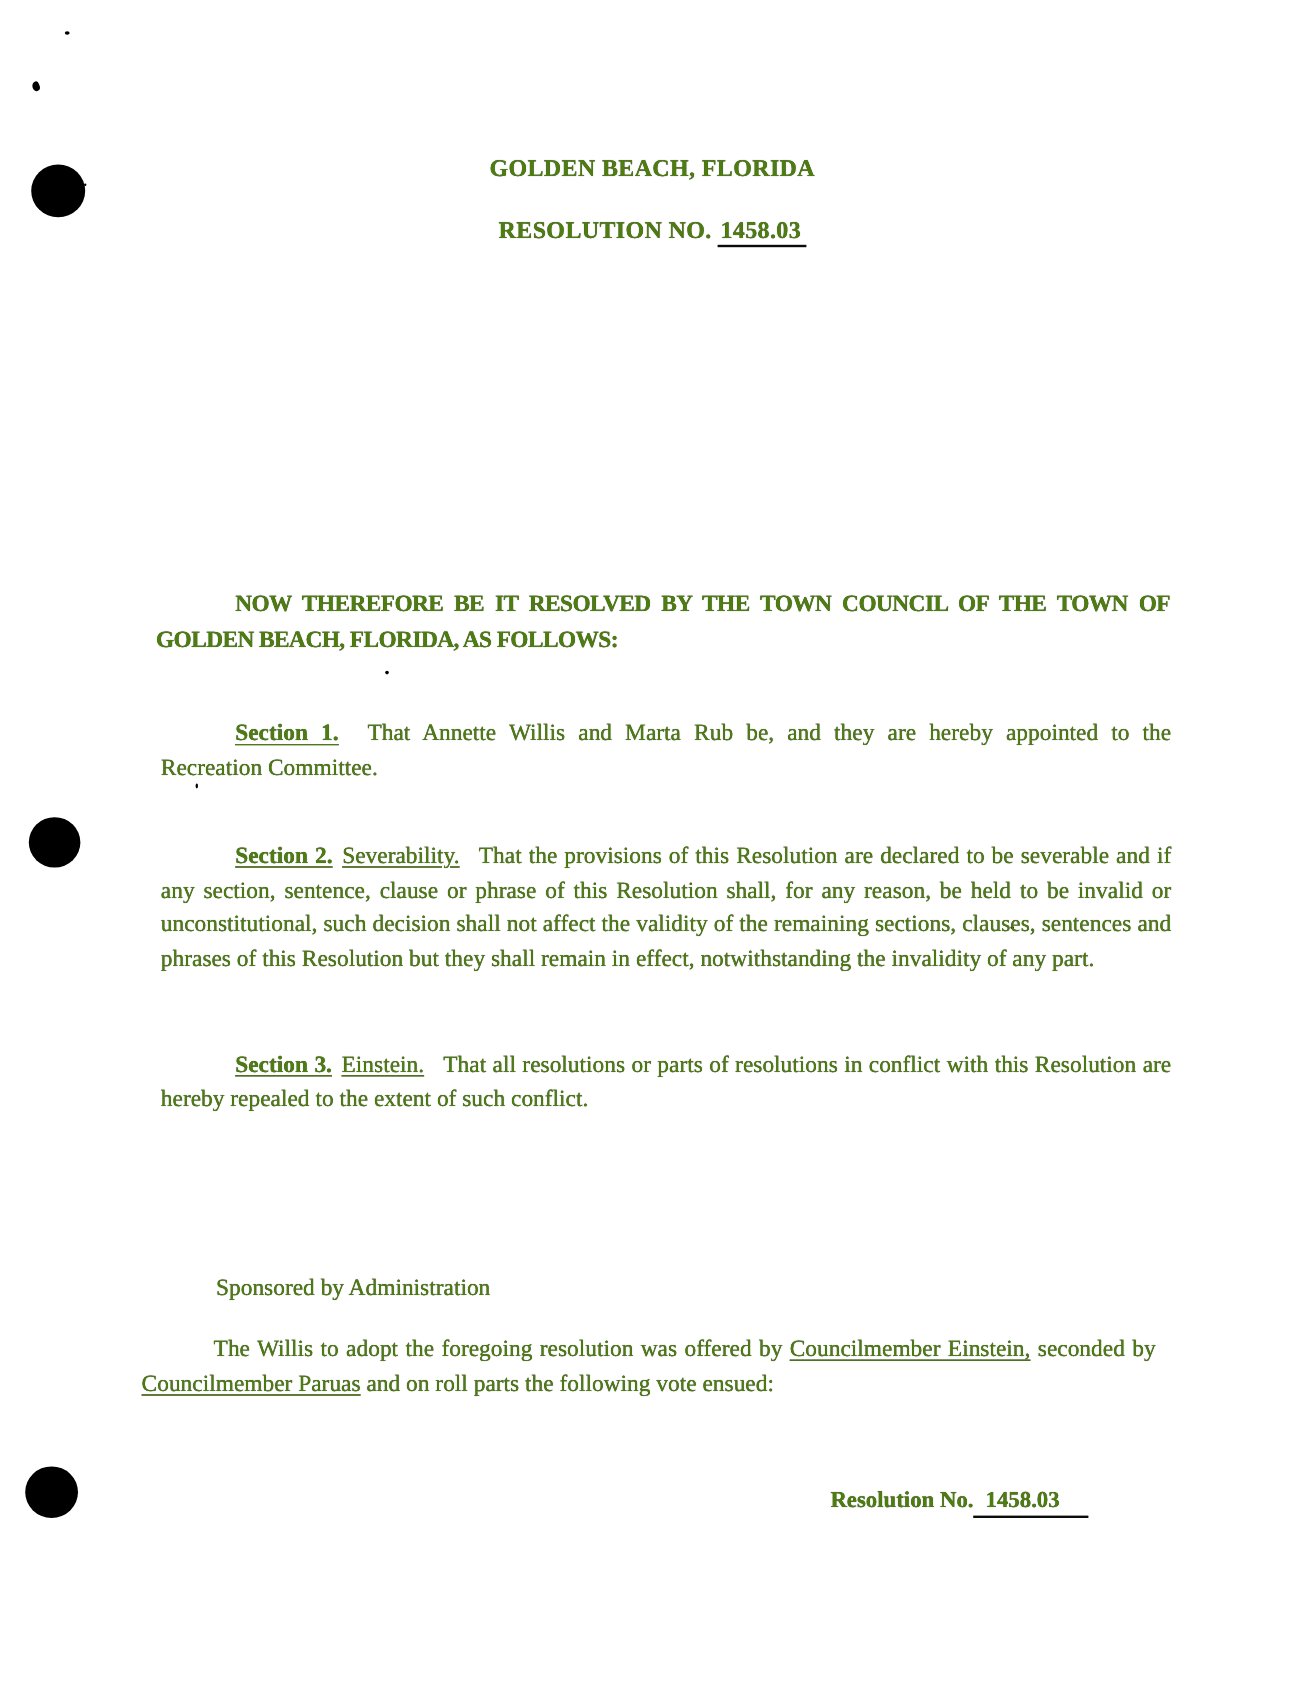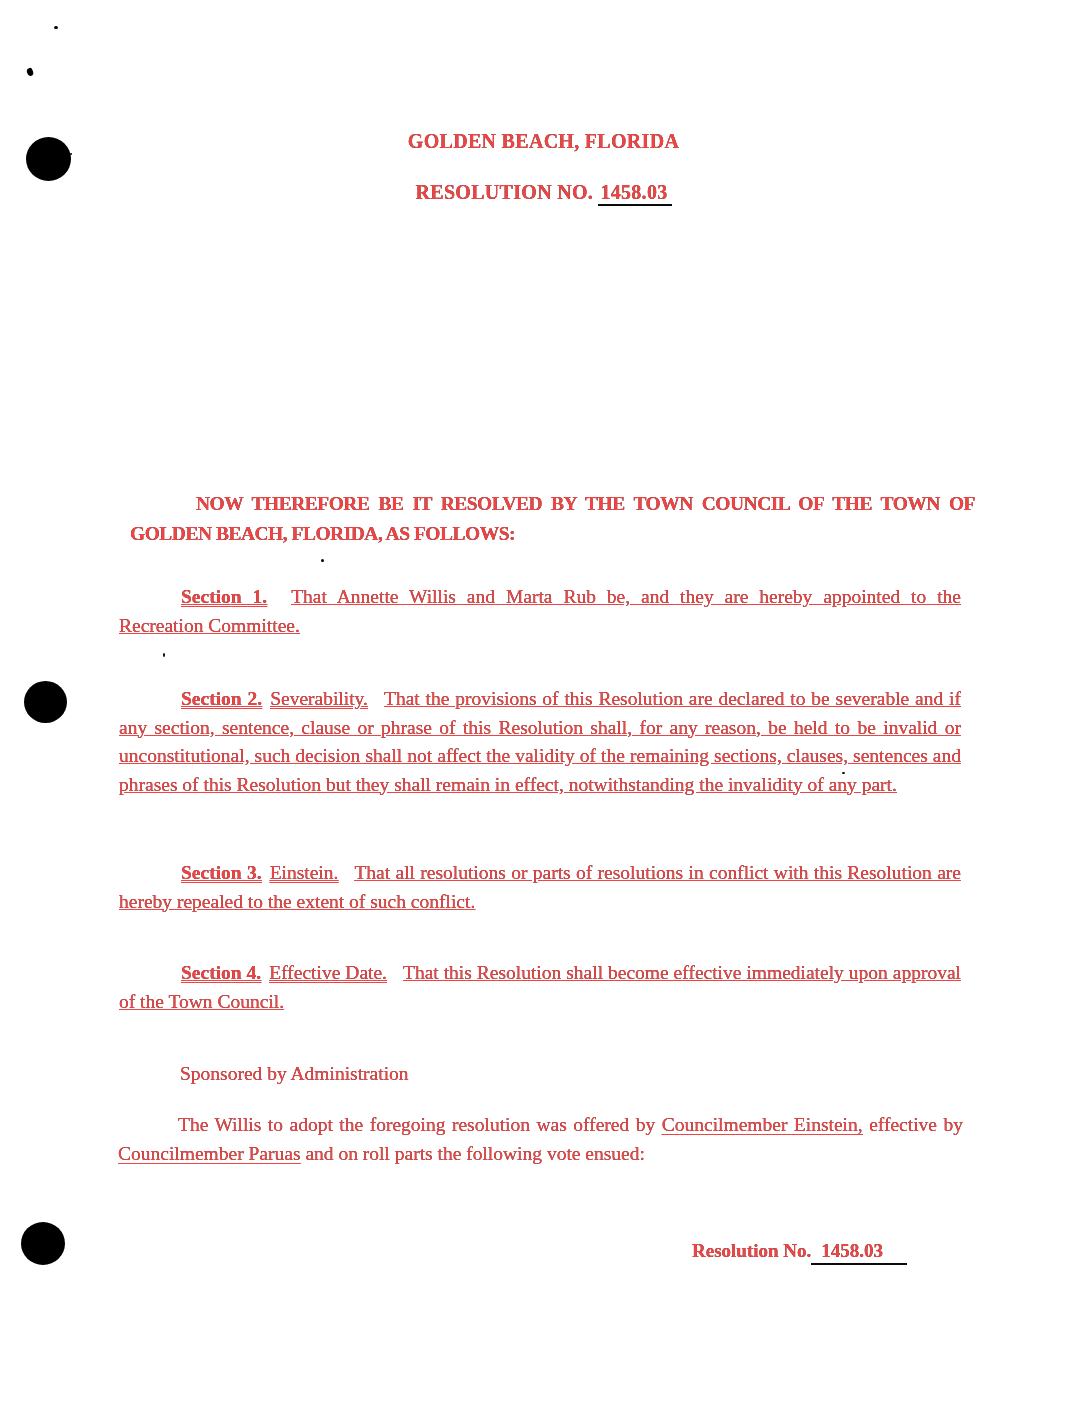--- a/index.html
+++ b/index.html
@@ -2,21 +2,21 @@
 <html><head>
 <meta charset="utf-8">
 <style>
   html, body { margin: 0; padding: 0; background: #ffffff; }
   .page {
     position: relative;
     width: 1087px;
     height: 1403px;
     background: #ffffff;
     font-family: "Liberation Serif", serif;
-    color: #ef4444;
+    color: #4d7c0f;
     overflow: hidden;
     text-shadow: 0 0 0.6px rgba(0,0,0,0.85);
   }
 
   
   .dot { position: absolute; background: #000; border-radius: 50%; }
   .dot1 { left: 26px;  top: 137px;  width: 45px; height: 44px; }
   .dot2 { left: 24px;  top: 681px;  width: 43px; height: 42px; }
   .dot3 { left: 21px;  top: 1222px; width: 44px; height: 43px; }
   .speck { position: absolute; background: #000; border-radius: 50%; }
@@ -47,22 +47,22 @@
   
   .resolved {
     position: absolute; left: 118px; top: 477px; width: 845px;
     margin: 12px; font-weight: bold; font-size: 19.5px; line-height: 30px;
     text-indent: 66px; letter-spacing: -0.5px; text-align: justify;
   }
 
   
   .para {
     position: absolute; left: 118px; width: 842px;
-    margin: 1px; font-size: 19.5px; line-height: 28.5px;
-    text-indent: 62px; text-align: justify; text-decoration: underline;
+    margin: 16px; font-size: 19.5px; line-height: 28.5px;
+    text-indent: 62px; text-align: justify;
   }
   .sec1 { top: 582px; }
   .sec2 { top: 684px; }
   .sec3 { top: 858px; }
   .sec4 { top: 958px; }
   .heading { font-weight: bold; text-decoration: underline; text-underline-offset: 3px; margin-right: 8px; }
   .subheading { text-decoration: underline; text-underline-offset: 3px; margin-right: 16px; }
 
   .sponsor {
     position: absolute; left: 180px; top: 1063px;
@@ -106,23 +106,22 @@
 
 
   <p class="resolved">NOW THEREFORE BE IT RESOLVED BY THE TOWN COUNCIL OF THE TOWN OF GOLDEN BEACH, FLORIDA, AS FOLLOWS:</p>
 
   <p class="para sec1"><span class="heading">Section 1.</span><span class="subheading"></span><span>That Annette Willis and Marta Rub be, and they are hereby appointed to the Recreation Committee.</span></p>
 
   <p class="para sec2"><span class="heading">Section 2.</span><span class="subheading">Severability.</span><span>That the provisions of this Resolution are declared to be severable and if any section, sentence, clause or phrase of this Resolution shall, for any reason, be held to be invalid or unconstitutional, such decision shall not affect the validity of the remaining sections, clauses, sentences and phrases of this Resolution but they shall remain in effect, notwithstanding the invalidity of any part.</span></p>
 
   <p class="para sec3"><span class="heading">Section 3.</span><span class="subheading">Einstein.</span><span>That all resolutions or parts of resolutions in conflict with this Resolution are hereby repealed to the extent of such conflict.</span></p>
 
-  <p class="para sec4"><span class="heading">Section 4.</span><span class="subheading">Effective Date.</span><span>That this Resolution shall become effective immediately upon approval of the Town Council.</span></p>
 
   <div class="sponsor">Sponsored by Administration</div>
 
-  <p class="motion"><span>The Willis to adopt the foregoing resolution was offered by</span> <span class="mu">Councilmember Einstein,</span> <span>effective by</span> <span class="mu">Councilmember Paruas</span> <span>and on roll parts the following vote ensued:</span></p>
+  <p class="motion"><span>The Willis to adopt the foregoing resolution was offered by</span> <span class="mu">Councilmember Einstein,</span> <span>seconded by</span> <span class="mu">Councilmember Paruas</span> <span>and on roll parts the following vote ensued:</span></p>
 
   <div class="footer">
     <span>Resolution No.</span><span class="num">1458.03</span>
   </div>
 
 </div>
 
 </body></html>

